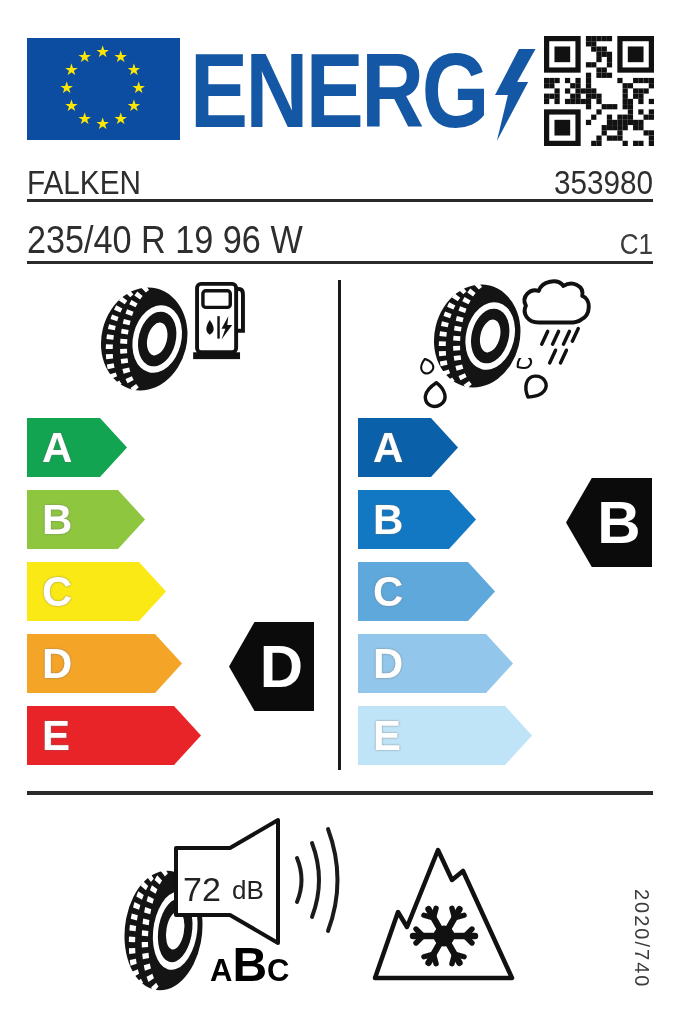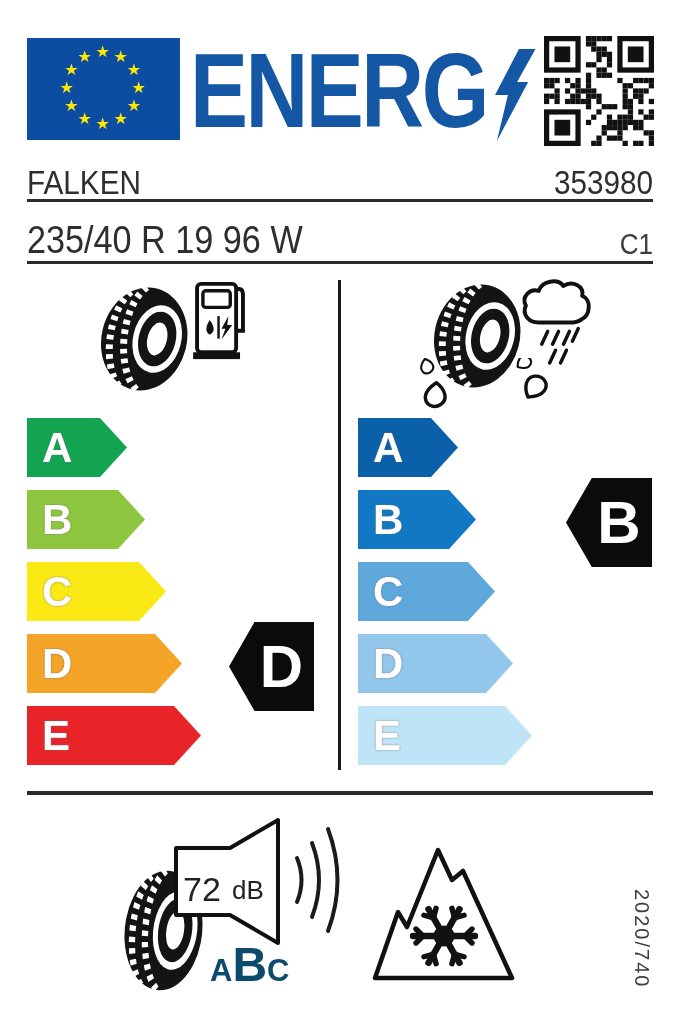--- a/index.html
+++ b/index.html
@@ -50,21 +50,21 @@
   .sr.g1{width:100px}.sr.g2{width:118px}.sr.g3{width:137px}.sr.g4{width:155px}.sr.g5{width:174px}
 
   .pointer{background:#0b0b0b;display:flex;align-items:center;justify-content:center;
            clip-path:polygon(0 50%,30% 0,100% 0,100% 100%,30% 100%);padding-left:20px;
            box-sizing:border-box;}
   .pointer span{font-size:60px;font-weight:bold;color:#fff;line-height:1;}
   .p-fuel{left:229px;top:622px;width:85px;height:89px;}
   .p-wet{left:566px;top:478px;width:86px;height:89px;}
 
   
-  .abc{left:210px;top:937px;white-space:nowrap;color:#0c4a6e;}
+  .abc{left:210px;top:937px;white-space:nowrap;color:#000000;}
   .abc .sm{font-size:31px;font-weight:700;}
   .abc .lg{font-size:48px;font-weight:800;}
   .reg{left:630px;top:889px;writing-mode:vertical-rl;text-orientation:sideways;
        font-size:20px;color:#3c3c3c;letter-spacing:2px;}
 
   svg text{font-family:"Liberation Sans","DejaVu Sans",sans-serif;fill:#222;}
   .t72{font-size:34px;}
   .tdb{font-size:26px;}
 </style>
 </head>

